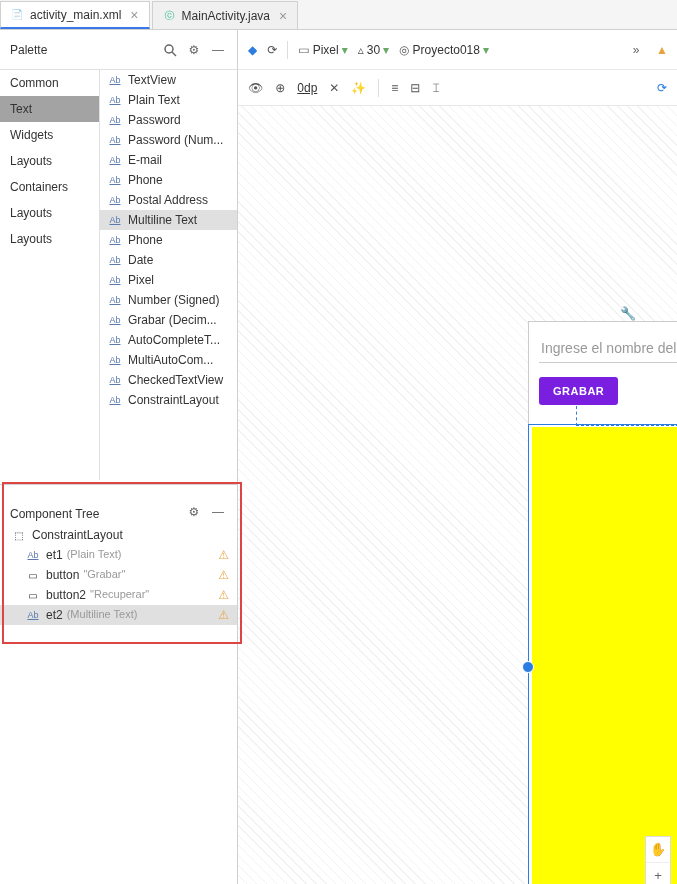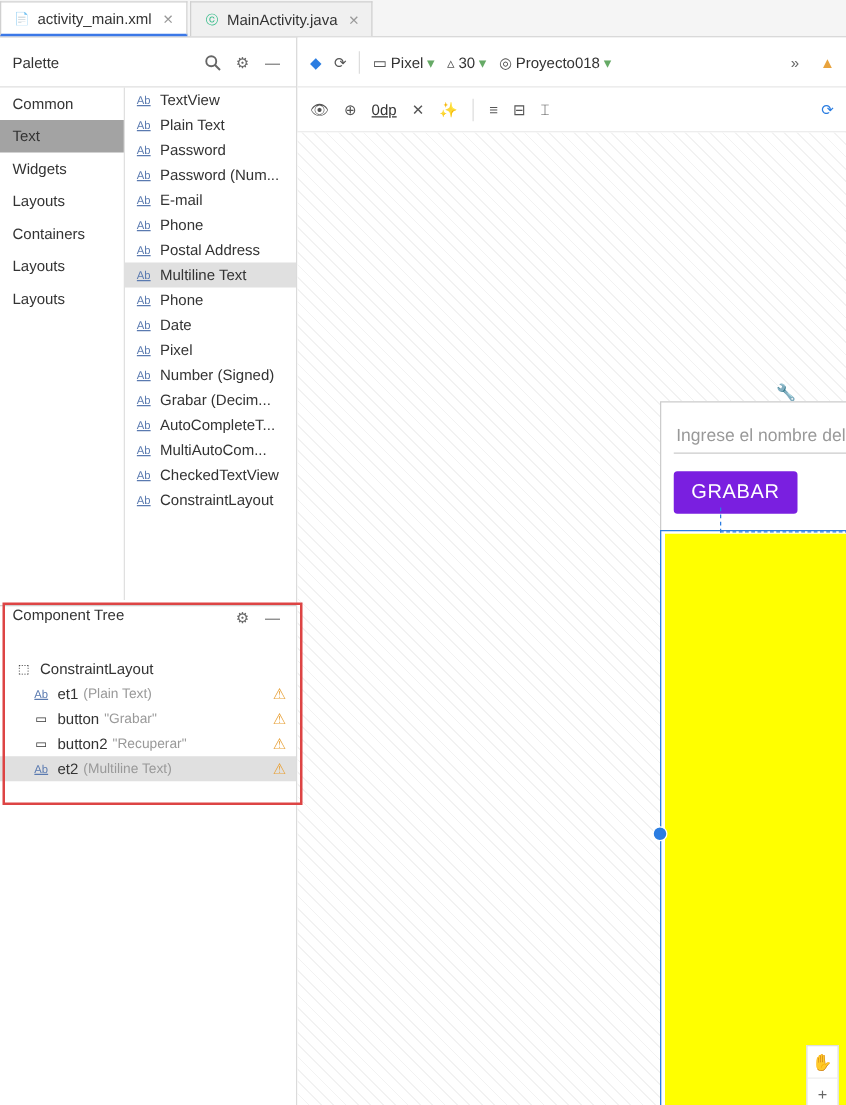--- a/index.html
+++ b/index.html
@@ -16,41 +16,41 @@
 .icon-btn{width:18px;height:18px;display:inline-flex;align-items:center;justify-content:center;color:#666;cursor:pointer}
 .palette-body{display:flex;flex:0 0 auto;height:410px}
 .categories{width:100px;border-right:1px solid #e0e0e0}
 .cat-item{padding:6px 10px;cursor:pointer}
 .cat-item.active{background:#a3a3a3}
 .widgets{flex:1;overflow:auto}
 .widget-item{display:flex;align-items:center;padding:3px 8px;gap:6px;cursor:pointer}
 .widget-item.selected{background:#e0e0e0}
 .widget-icon{width:14px;height:14px;display:inline-flex;align-items:center;justify-content:center;font-size:9px;color:#5a7ab0;text-decoration:underline}
 .tree-section{border-top:1px solid #d0d0d0;margin-top:4px}
-.tree-header{height:36px;display:flex;align-items:flex-start;padding:0 10px;gap:6px}
+.tree-header{height:36px;display:flex;align-items:flex-end;padding:0 10px;gap:6px}
 .tree-header .title{flex:1;font-weight:500}
 .tree-body{padding:4px 0}
 .tree-item{display:flex;align-items:center;padding:3px 8px;gap:6px}
 .tree-item.selected{background:#e0e0e0}
 .indent1{padding-left:26px}
 .tree-icon{width:14px;height:14px;display:inline-flex;align-items:center;justify-content:center;font-size:10px}
-.tree-label{flex:1;display:flex;gap:4px;align-items:center}
+.tree-label{flex:1;display:flex;gap:4px;align-items:flex-start}
 .tree-hint{color:#999;font-size:11px}
 .warn{color:#e8a33d;font-size:12px}
 .highlight-box{position:absolute;left:2px;top:482px;width:240px;height:162px;border:2px solid #d44;pointer-events:none}
 .right{flex:1;display:flex;flex-direction:column;position:relative;background:#fff}
 .toolbar1{height:40px;display:flex;align-items:center;padding:0 10px;gap:10px;border-bottom:1px solid #e8e8e8}
 .toolbar2{height:36px;display:flex;align-items:center;padding:0 10px;gap:12px;border-bottom:1px solid #e8e8e8}
 .tb-item{display:flex;align-items:center;gap:3px;color:#555;cursor:pointer}
 .tb-sep{width:1px;height:18px;background:#ddd}
 .device-canvas{flex:1;position:relative;background:#fff;background-image:repeating-linear-gradient(45deg,transparent,transparent 6px,#f2f2f2 6px,#f2f2f2 7px)}
 .phone{position:absolute;left:290px;top:215px;width:332px;height:590px;background:#fff;border:1px solid #ccc}
 .input-field{margin:12px 10px 0 10px;border-bottom:1px solid #ccc;padding:6px 2px;color:#999;font-size:14px}
 .btn-row{display:flex;justify-content:space-between;padding:14px 10px 10px 10px}
-.btn{background:#7a1fe0;color:#fff;padding:8px 14px;border-radius:3px;font-size:16px;font-weight:400;letter-spacing:0.5px}
+.btn{background:#7a1fe0;color:#fff;padding:8px 14px;border-radius:3px;font-size:11px;font-weight:700;letter-spacing:0.5px}
 .yellow-area{position:absolute;left:294px;top:321px;width:324px;height:480px;background:#ffff00}
 .sel-frame{position:absolute;border:1px solid #2b7de1}
 .sel-handle{position:absolute;width:12px;height:12px;background:#2b7de1;border-radius:50%;border:1px solid #fff}
 .dashed{border:1px dashed #2b7de1;position:absolute}
 .side-tools{position:absolute;right:6px;top:730px;width:26px;display:flex;flex-direction:column;border:1px solid #ddd;background:#fff}
 .side-tools div{height:26px;display:flex;align-items:center;justify-content:center;border-bottom:1px solid #eee;cursor:pointer;color:#666;font-size:13px}
 .wrench{position:absolute;right:40px;top:200px;color:#666;font-size:13px}
 .top-right-icons{position:absolute;right:6px;top:0;height:40px;display:flex;align-items:center;gap:8px}
 .top-right-icons2{position:absolute;right:6px;top:40px;height:36px;display:flex;align-items:center;gap:8px}
 svg{display:block}

